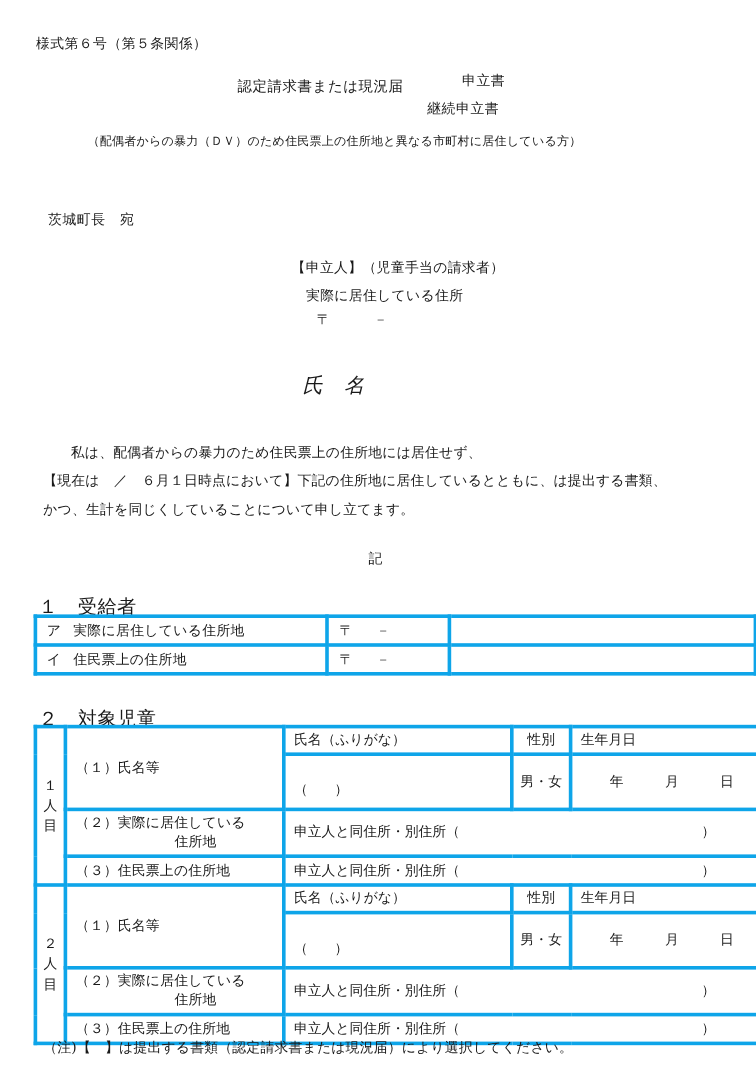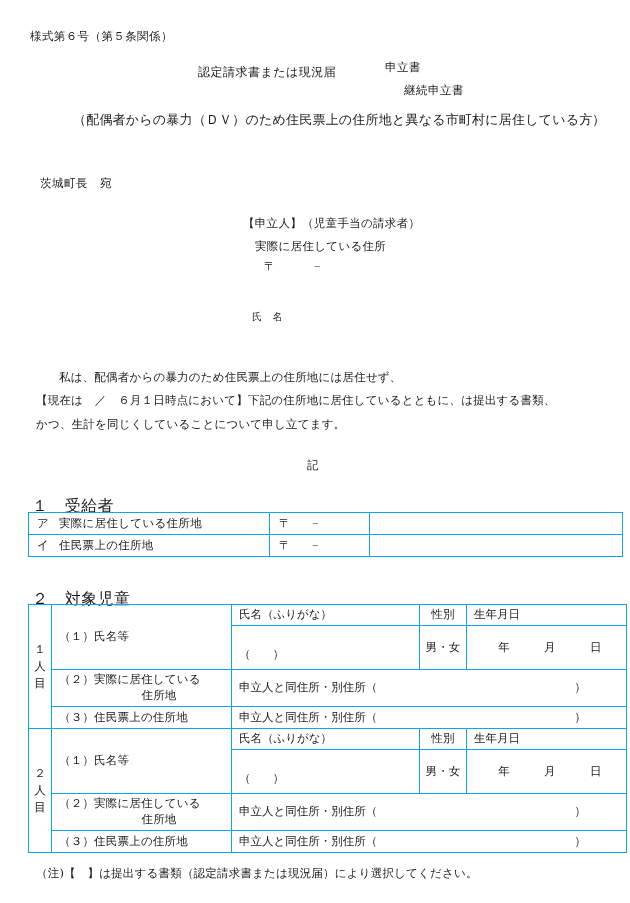--- a/index.html
+++ b/index.html
@@ -37,25 +37,24 @@
   #title-doc-a {
     left: 356px; top: 60px;
     font-size: 11.5px;
     letter-spacing: 0.5px;
     margin-left: 29px;
   }
   #title-doc-b {
     left: 356px; top: 83px;
     font-size: 11.5px;
     letter-spacing: 0.5px;
-    margin-left: 48px;
   }
   #subtitle {
     left: 73px; top: 111px;
-    font-size: 13px;
+    font-size: 10px;
     letter-spacing: 0.2px;
   }
 
   
   #addressee {
     left: 40px; top: 176px;
     font-size: 11.5px;
     letter-spacing: 0.5px;
   }
   #applicant-label {
@@ -68,22 +67,23 @@
     font-size: 11.5px;
     letter-spacing: 0.3px;
   }
   #applicant-postal {
     left: 264px; top: 259px;
     font-size: 11.5px;
   }
   #applicant-postal .dash { margin-left: 36px; color: #555; }
   #applicant-name-label {
     left: 252px; top: 310px;
-    font-size: 10px;
-    letter-spacing: 0.3px;
+    font-size: 17px;
+    letter-spacing: 0.3px;
+    font-style: italic;
   }
 
   
   #statement-line1 {
     left: 59px; top: 370px;
     font-size: 11.5px;
     letter-spacing: 0.2px;
   }
   #statement-line2 {
     left: 36px; top: 393px;
@@ -110,21 +110,21 @@
   #section2-heading { left: 32px; top: 589px; }
 
   
   table.grid {
     position: absolute;
     border-collapse: collapse;
     table-layout: fixed;
     font-size: 11.5px;
   }
   table.grid td {
-    border: 1px solid #0ea5e9;
+    border: 3px solid #0ea5e9;
     padding: 0;
     vertical-align: middle;
     font-size: 11.5px;
     line-height: 1.35;
   }
 
   
   #table-recipient {
     left: 28px; top: 512px;
     width: 574px;

